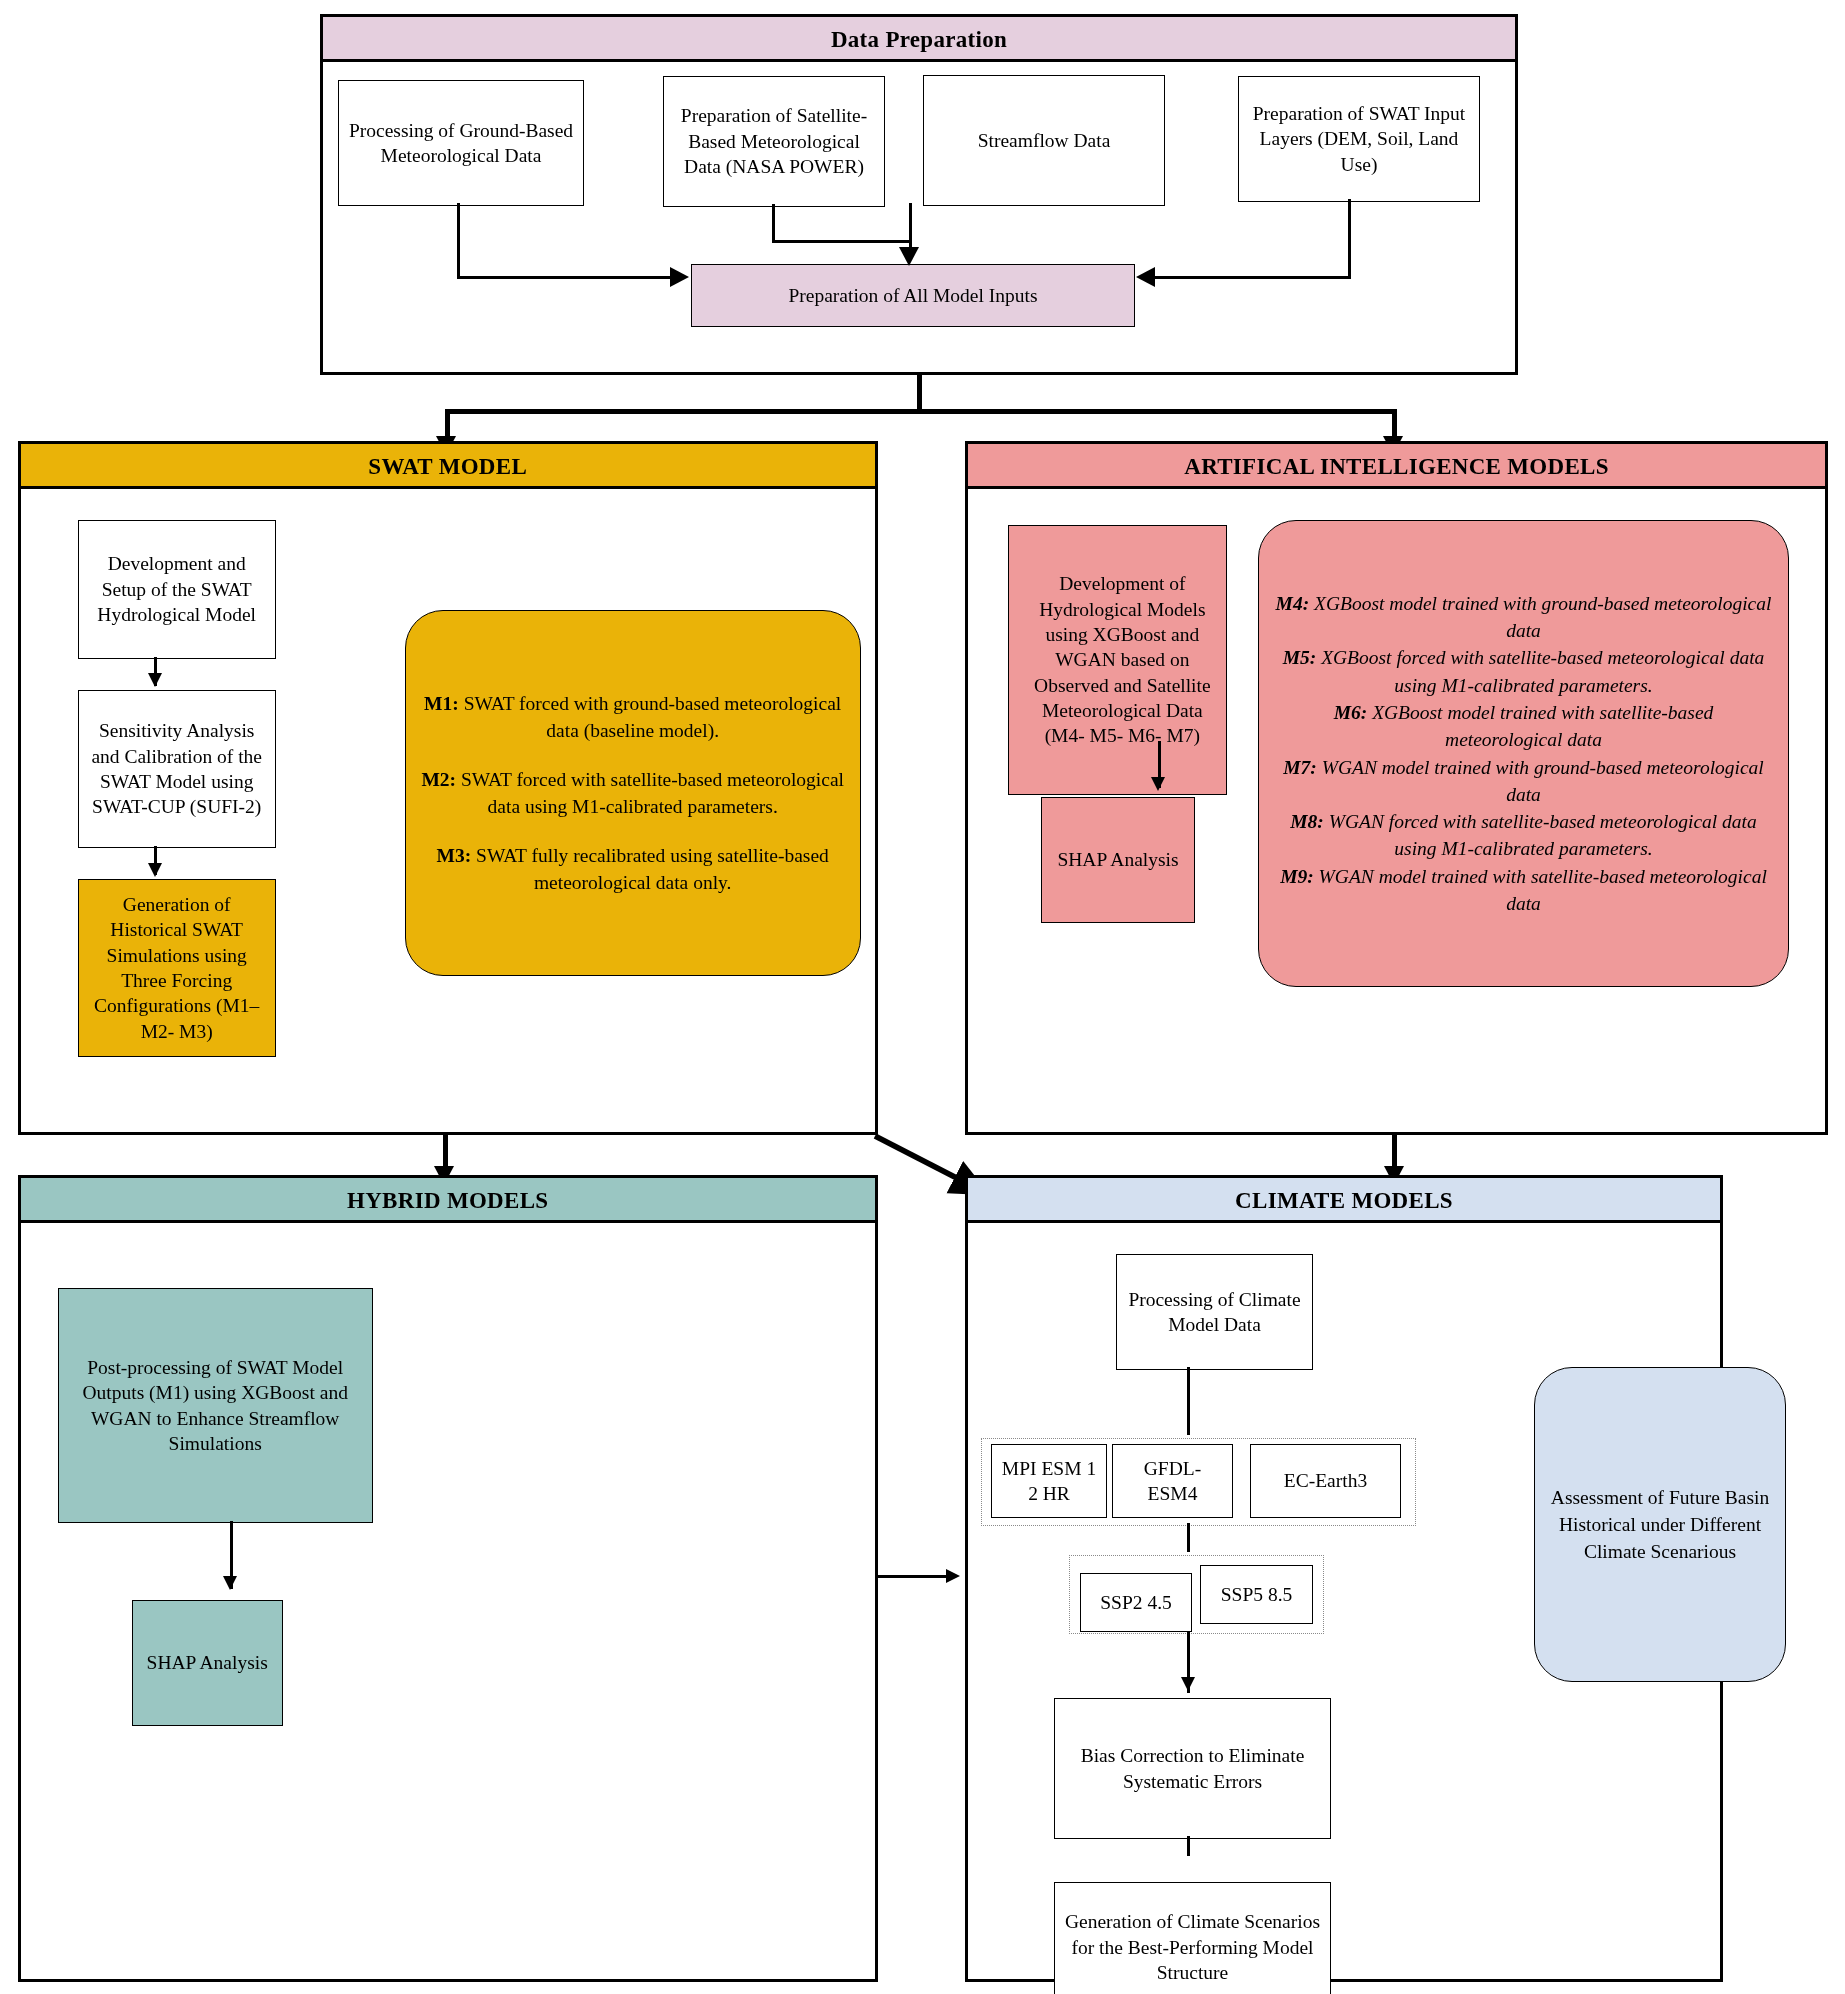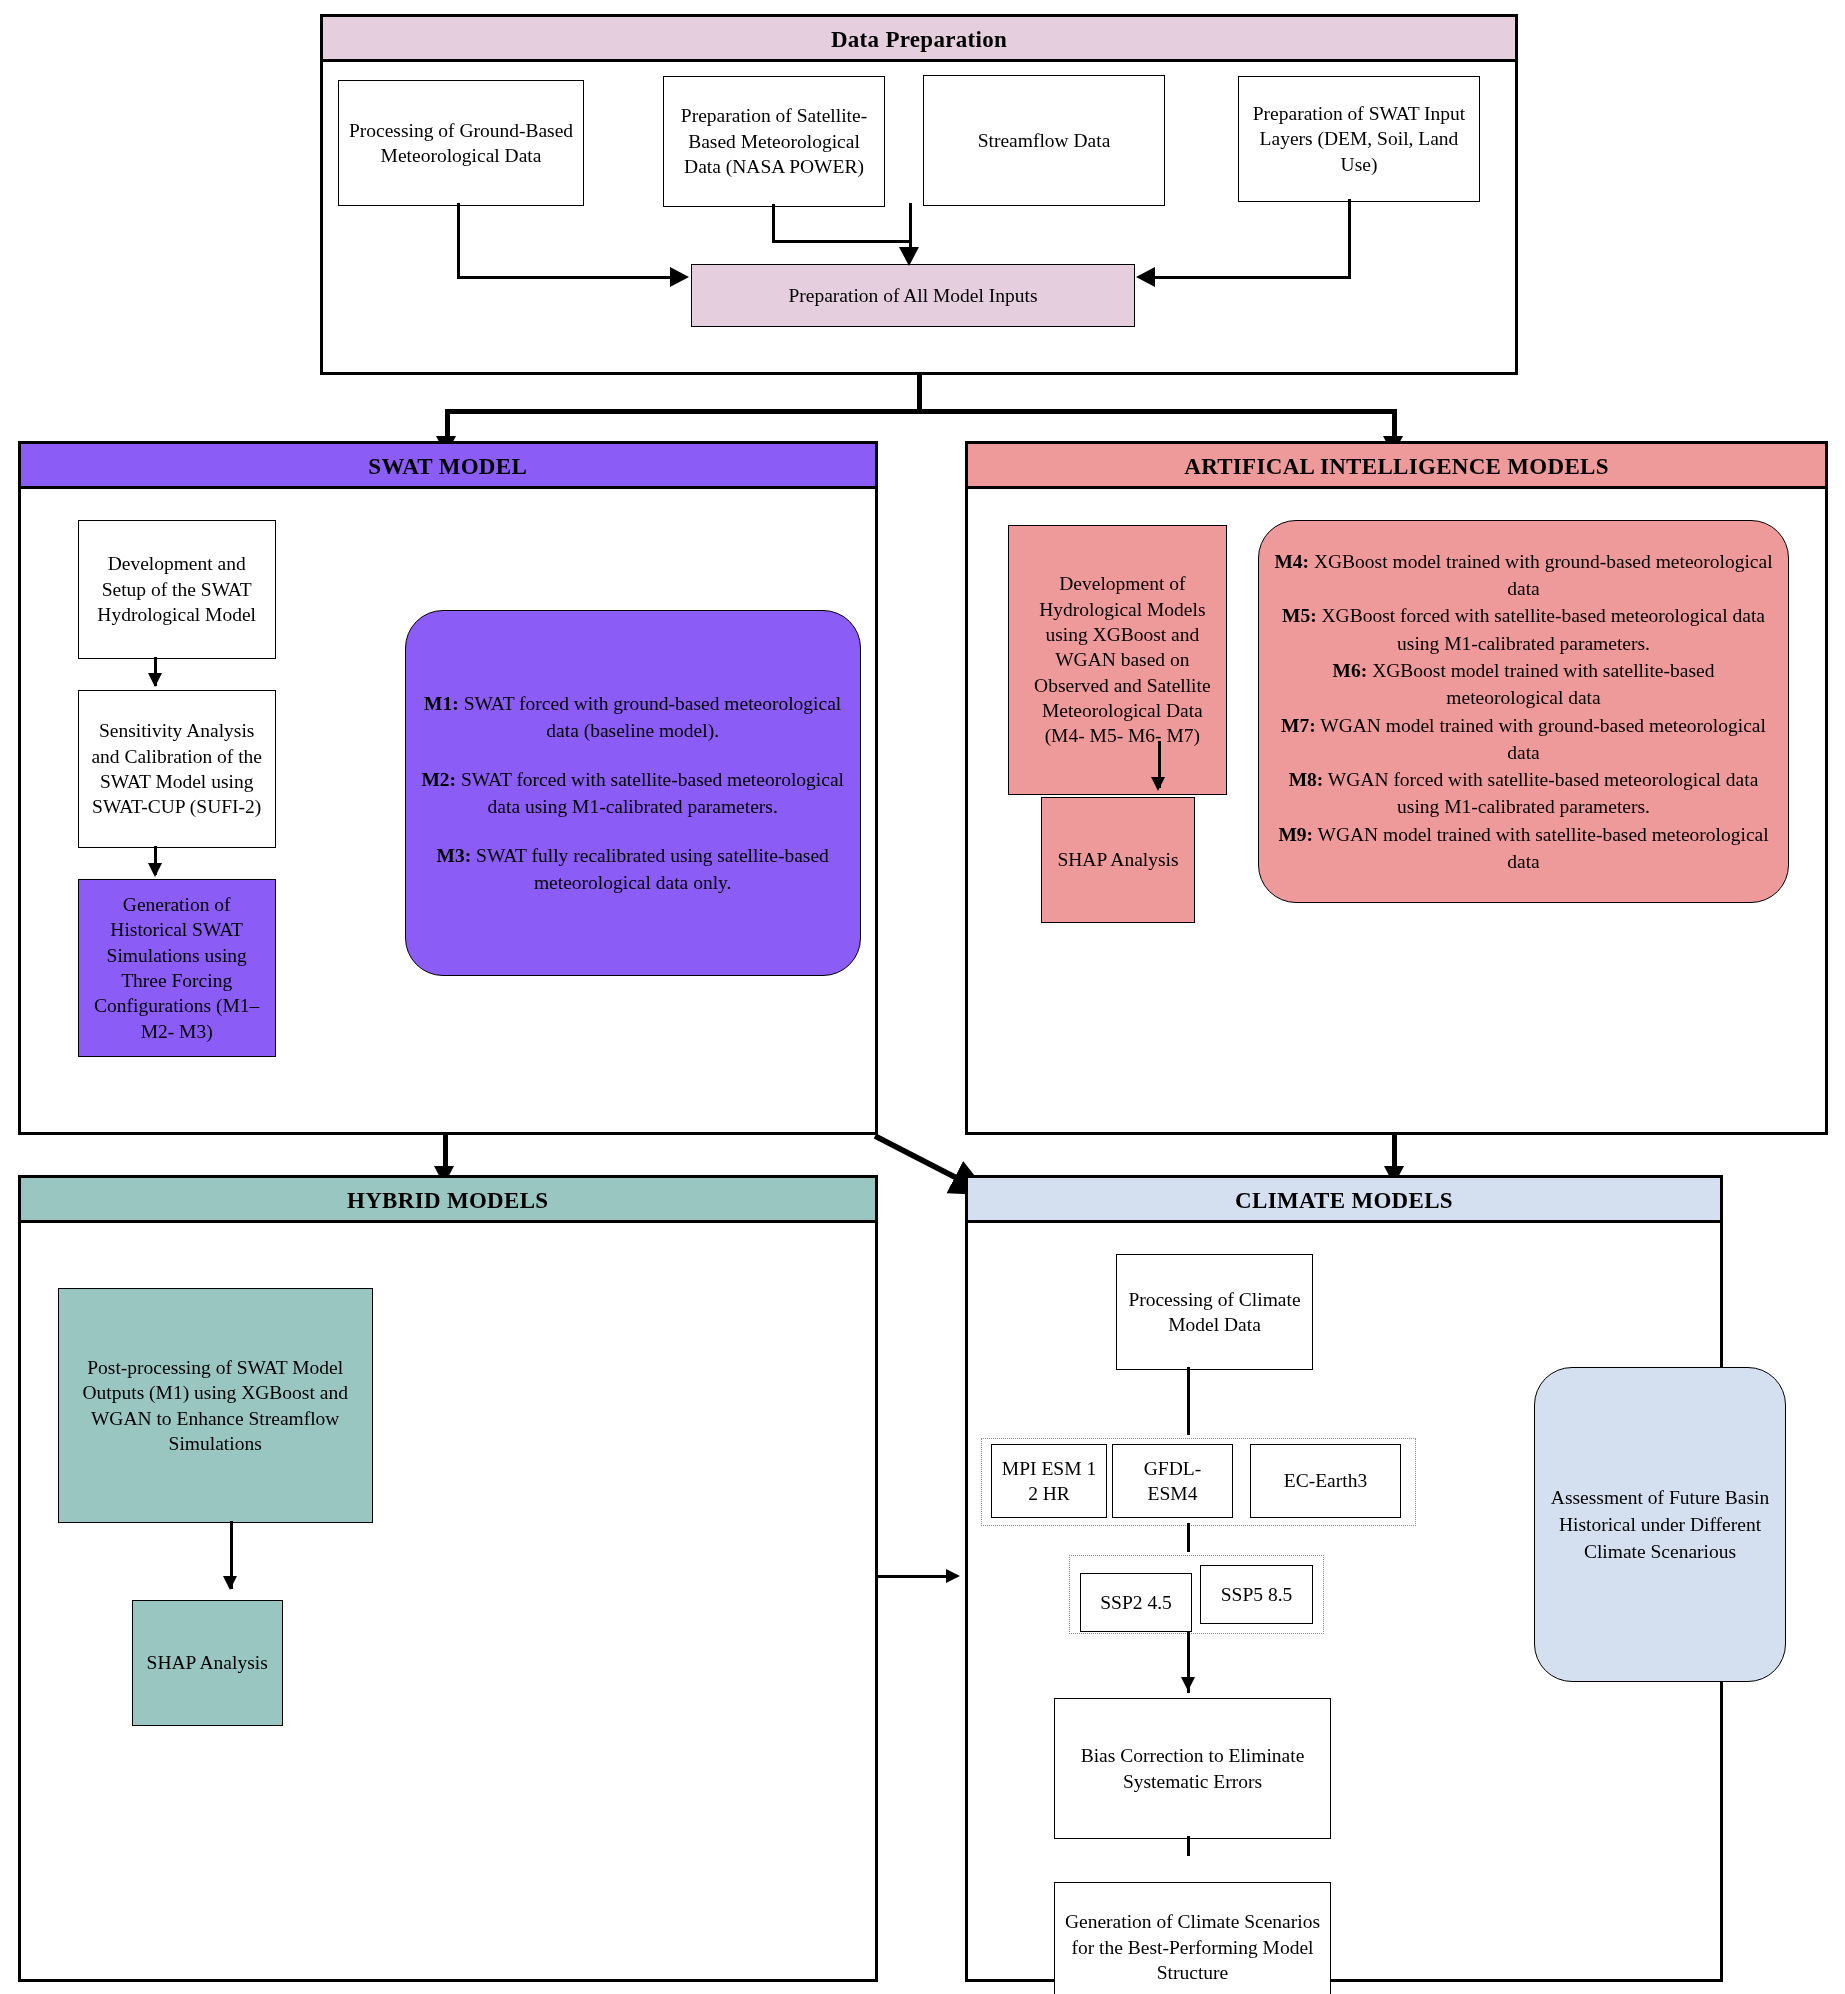--- a/index.html
+++ b/index.html
@@ -17,21 +17,21 @@
        align-items:center;justify-content:center;text-align:center;background:#fff;
        font-size:19.5px;line-height:1.30;padding:3.8px 6.3px;}
   .rbox{position:absolute;border:1.9px solid #000;box-sizing:border-box;display:flex;
        align-items:center;justify-content:center;text-align:center;
        border-radius:38px;font-size:19.5px;line-height:1.40;padding:8.8px 14px;}
   .dotted{position:absolute;border:1.9px dotted #8a8a8a;box-sizing:border-box;background:transparent;}
   .txt b{font-weight:bold;}
 
   
   .fill-pink   {background:#E5CFDE;}
-  .fill-yellow {background:#8b5cf6;}
+  .fill-yellow {background:#eab308;}
   .fill-salmon {background:#EF9A9A;}
   .fill-teal   {background:#9AC6C2;}
   .fill-blue   {background:#D4E0F0;}
   .fill-white  {background:#ffffff;}
 
   
   .ln{position:absolute;background:#000;}
   .ln-v{width:2.5px;}
   .ln-h{height:2.5px;}
   .ln-thick-h{height:5px;background:#000;}
@@ -118,21 +118,21 @@
   <div class="ln ln-v" style="left:154px;top:846px;width:2.5px;height:29px;"></div>
   <div class="arrow-down-sm" style="left:148px;top:863px;"></div>
 
   <div class="panel" style="left:965px;top:441px;width:863px;height:694px;">
     <div class="panel-title fill-salmon">ARTIFICAL INTELLIGENCE  MODELS</div>
 
     <div class="box fill-salmon" style="left:40px;top:81px;width:219px;height:270px;padding-left:16px;">Development of Hydrological Models using XGBoost and WGAN based on Observed and Satellite Meteorological Data (M4- M5- M6- M7)</div>
 
     <div class="box fill-salmon" style="left:73px;top:353px;width:154px;height:126px;">SHAP Analysis</div>
 
-    <div class="rbox fill-salmon" style="left:290px;top:76px;width:531px;height:383px;">
+    <div class="rbox fill-salmon" style="left:290px;top:76px;width:531px;height:467px;font-style:italic;">
       <div class="txt" style="width:100%;">
         <div><b>M4:</b><span> XGBoost model trained with ground-based meteorological data</span></div>
         <div><b>M5:</b><span> XGBoost forced with satellite-based meteorological data using M1-calibrated parameters.</span></div>
         <div><b>M6:</b><span> XGBoost model trained with satellite-based meteorological data</span></div>
         <div><b>M7:</b><span> WGAN model trained with ground-based meteorological data</span></div>
         <div><b>M8:</b><span> WGAN forced with satellite-based meteorological data using M1-calibrated parameters.</span></div>
         <div><b>M9:</b><span> WGAN model trained with satellite-based meteorological data</span></div>
       </div>
     </div>
   </div>

